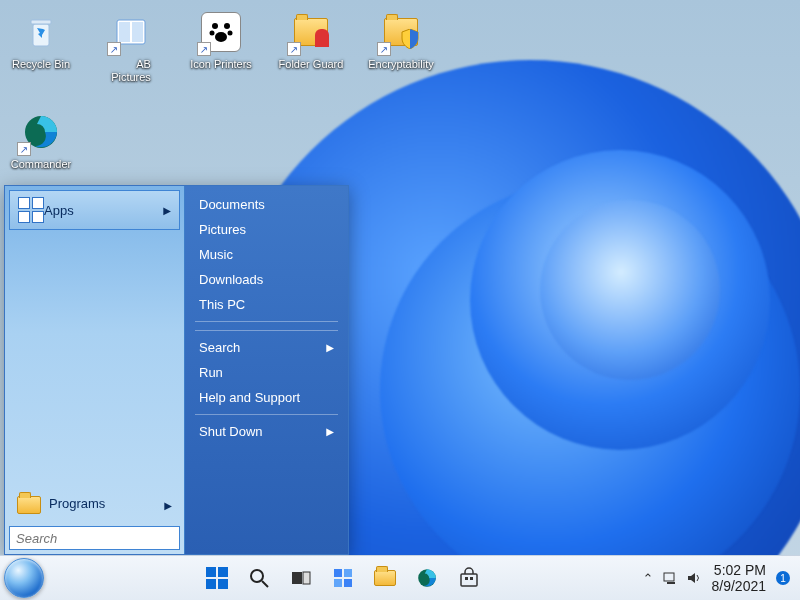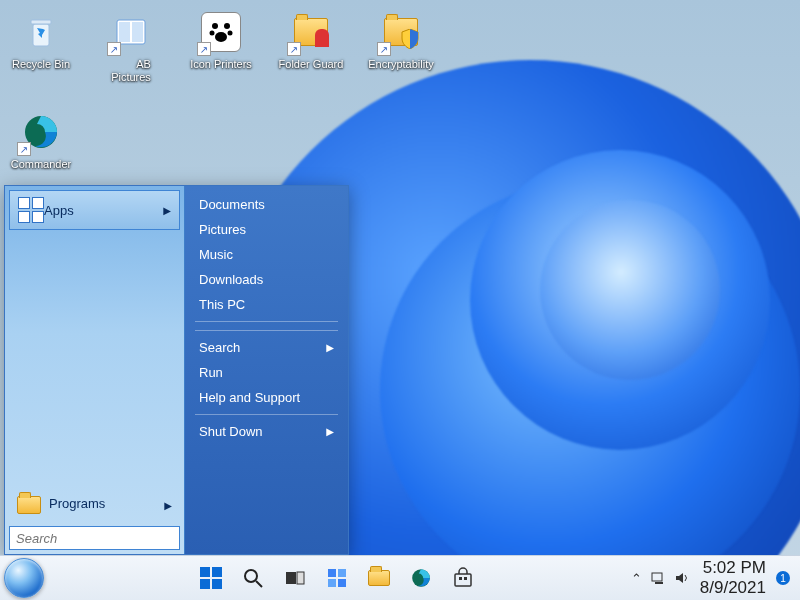--- a/index.html
+++ b/index.html
@@ -88,21 +88,21 @@
   .orb {
     width:40px; height:40px; margin-left:4px; border-radius:50%;
     background: radial-gradient(circle at 35% 30%, #eaf6ff 0%, #7fbff2 35%, #1a69ca 75%, #0a3f8f 100%);
     box-shadow: inset 0 1px 3px rgba(255,255,255,.7), 0 1px 4px rgba(0,0,0,.35);
     border: 1px solid #4d8fd6;
     cursor:pointer;
   }
   .tb-center { flex:1; display:flex; justify-content:center; gap:18px; align-items:center;}
   .tb-ico { width:24px; height:24px; display:flex; align-items:center; justify-content:center; color:#333; cursor:pointer;}
   .tb-right { display:flex; align-items:center; gap:10px; padding-right:10px;}
-  .tb-right .small { font-size:17px; color:#222; text-align:right; line-height:1.15;}
+  .tb-right .small { font-size:14px; color:#222; text-align:right; line-height:1.15;}
   .tb-tray { display:flex; gap:8px; align-items:center; color:#333; font-size:13px;}
   .win-logo { width:22px; height:22px; display:grid; grid-template-columns:1fr 1fr; grid-template-rows:1fr 1fr; gap:2px;}
   .win-logo div { background:#0a6bd6; }
   .badge { width:14px; height:14px; border-radius:50%; background:#0a6bd6; color:#fff; font-size:10px; display:flex; align-items:center; justify-content:center;}
 </style>
 </head>
 <body>
 
 <div class="desktop">
   <div class="bloom bloom1"></div>

